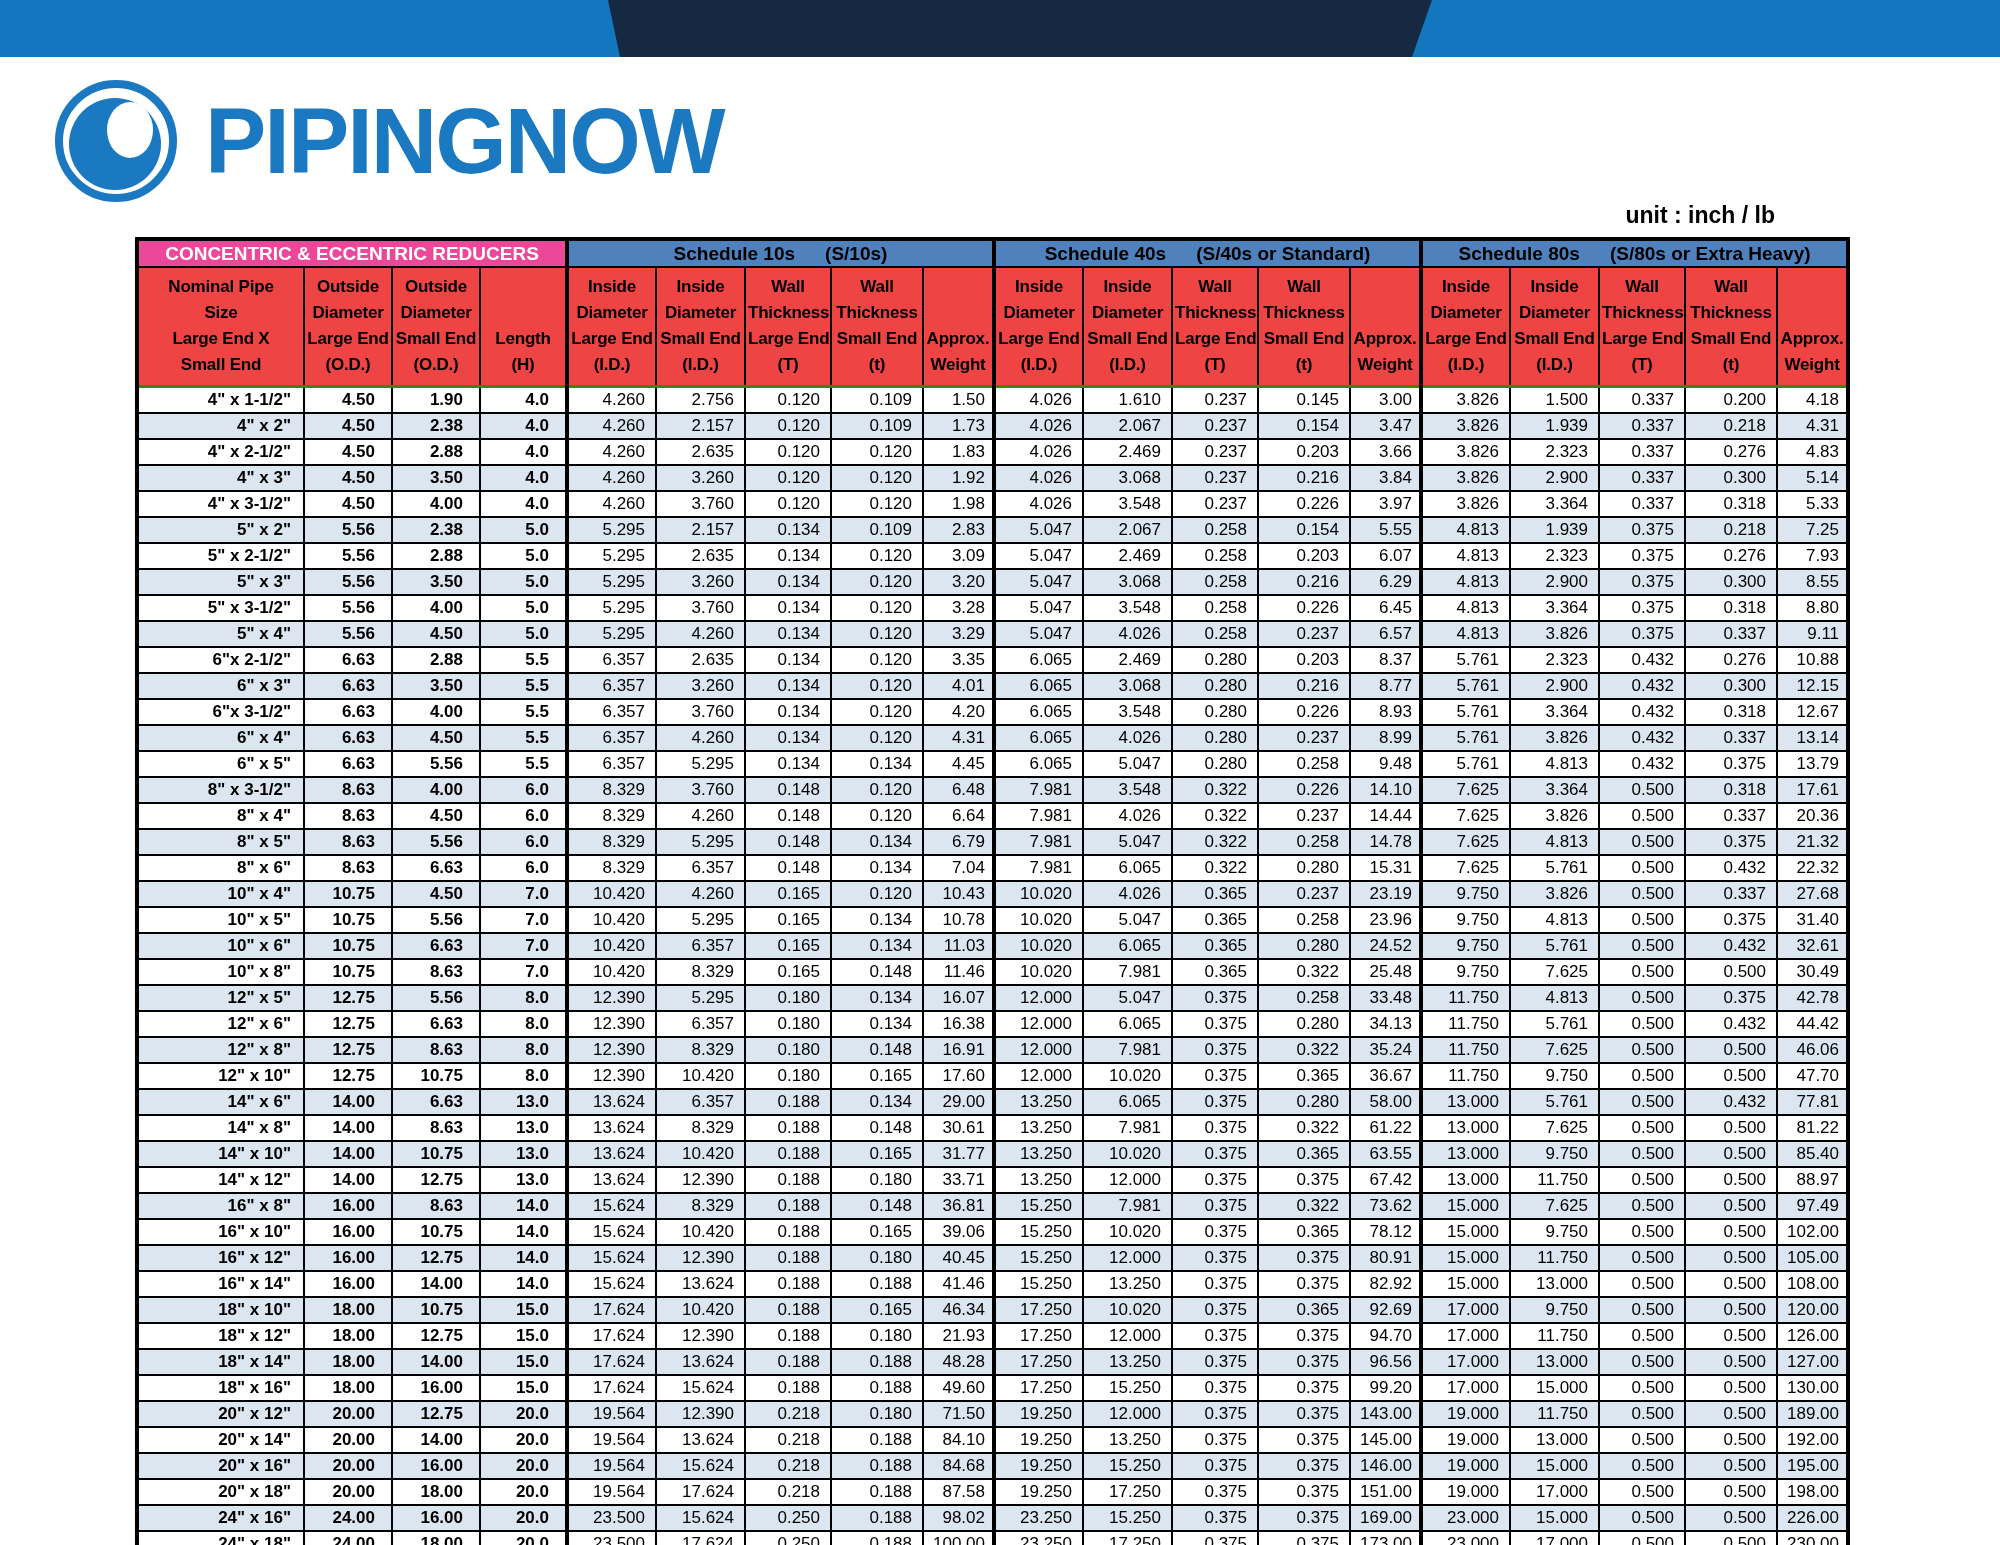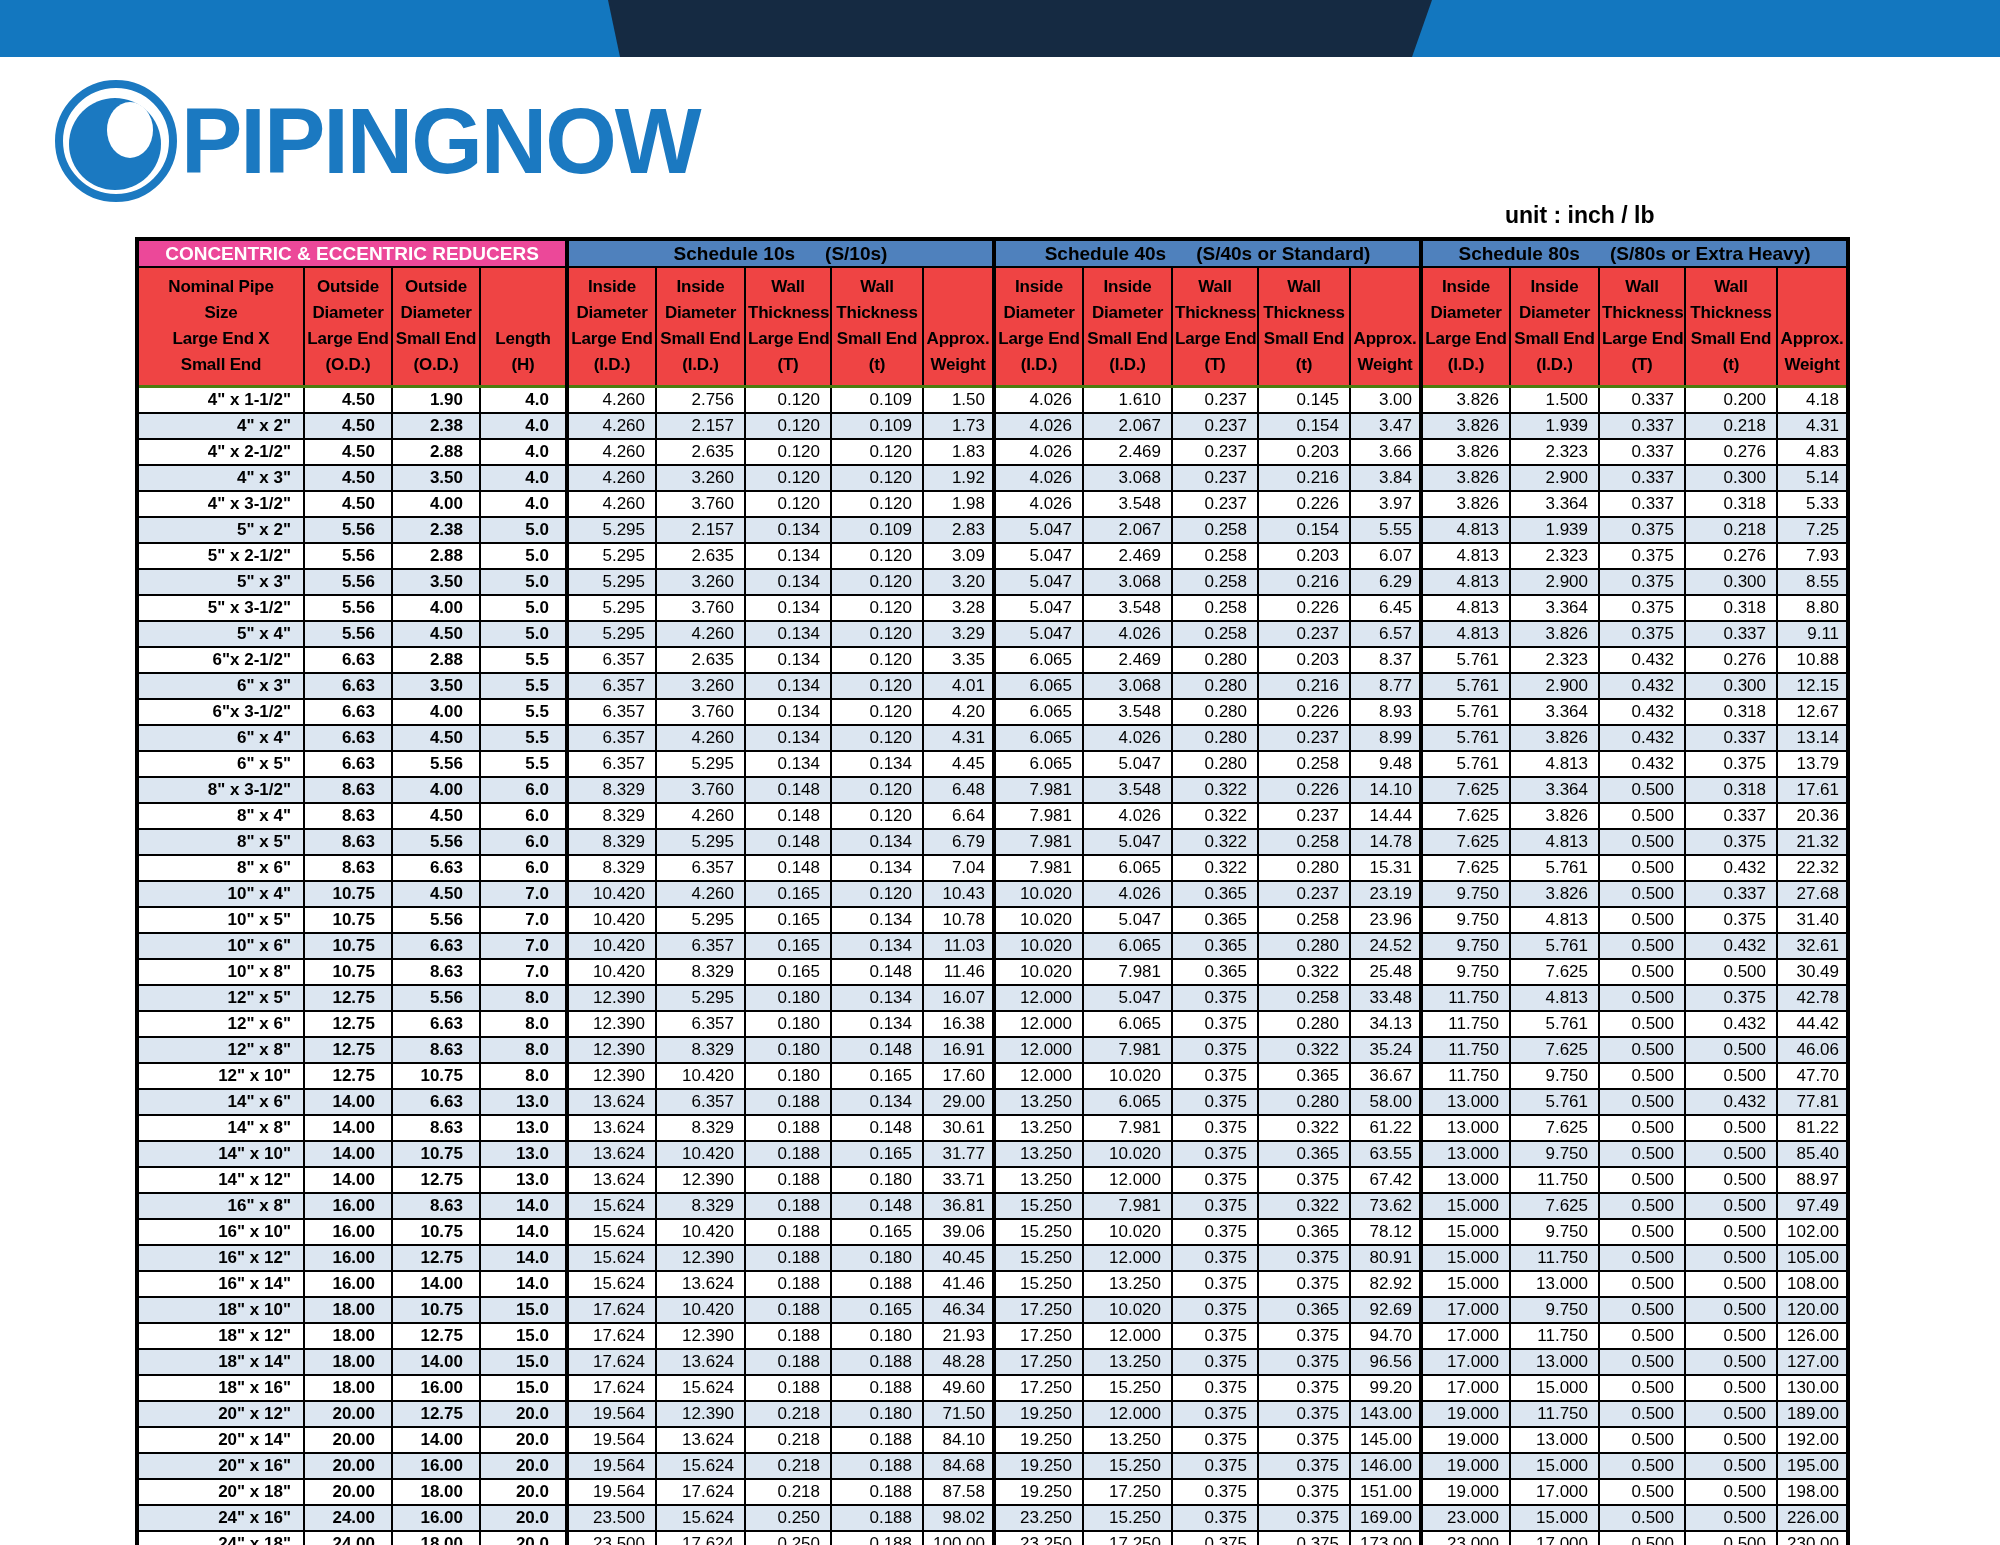--- a/index.html
+++ b/index.html
@@ -9,29 +9,29 @@
     background: #ffffff; overflow: hidden;
     font-family: "Liberation Sans", sans-serif;
     color: #000;
   }
   
   .banner { position: absolute; left: 0; top: 0; width: 2000px; height: 57px; background: #1377bf; }
   .banner-shape { position: absolute; inset: 0; background: #152a42;
     clip-path: polygon(30.4% 0, 71.6% 0, 70.6% 100%, 31% 100%); }
 
   
-  .logo { position: absolute; left: 55px; top: 80px; display: flex; align-items: center; gap: 4px; }
+  .logo { position: absolute; left: 55px; top: 80px; display: flex; align-items: center; gap: 28px; }
   .logo-mark { position: relative; width: 122px; height: 122px; flex: 0 0 auto; }
   .logo-ring { position: absolute; inset: 0; border: 8px solid #1b79c1; border-radius: 50%; background: #fff; }
   .logo-disc { position: absolute; left: 14px; top: 18px; width: 92px; height: 92px; background: #1b79c1; border-radius: 50%; }
   .logo-hilite { position: absolute; left: 52px; top: 22px; width: 46px; height: 56px; background: #ffffff; border-radius: 50%; }
   .logo-text { font-size: 92px; font-weight: bold; color: #1b79c1; letter-spacing: -2px; line-height: 1; }
 
   
-  .unit-label { position: absolute; left: 1505px; top: 202px; width: 270px; text-align: left;
+  .unit-label { position: absolute; left: 1505px; top: 202px; width: 270px; text-align: right;
     font-size: 23px; font-weight: bold; }
 
   
   .sheet-table { position: absolute; left: 135px; top: 237px; width: 1713px;
     border-collapse: collapse; table-layout: fixed; border: 4px solid #000; }
   .sheet-table th, .sheet-table td { border: 2px solid #000; overflow: hidden; white-space: nowrap; }
   .sep-l { border-left: 4px solid #000 !important; }
 
   .title-cell { background: #ec4899; color: #fff; font-size: 19px; font-weight: bold; text-align: center; height: 28px; }
   .group-blue { background: #4f81bd; color: #000000; font-size: 19px; font-weight: bold; text-align: center; height: 28px; }

